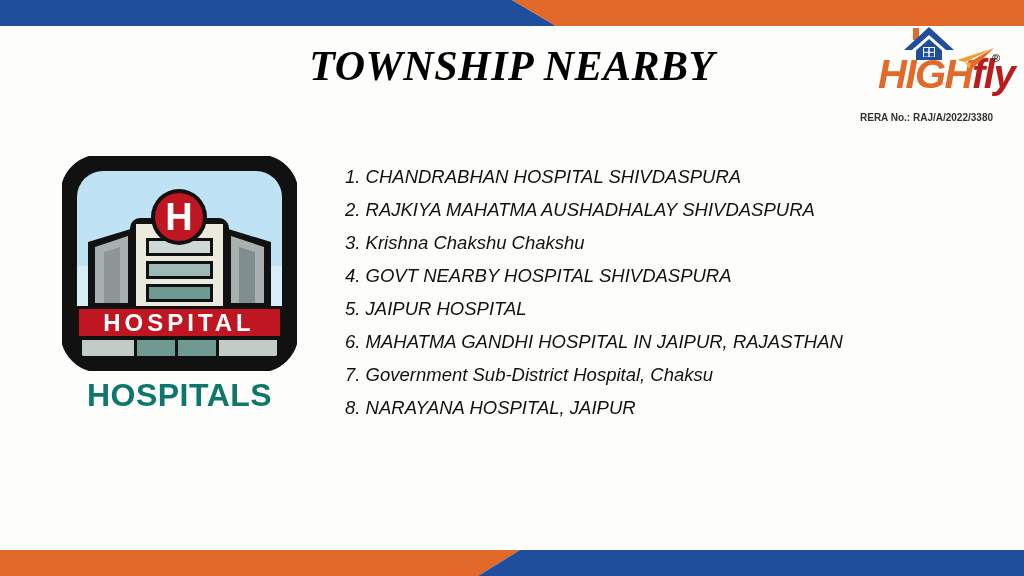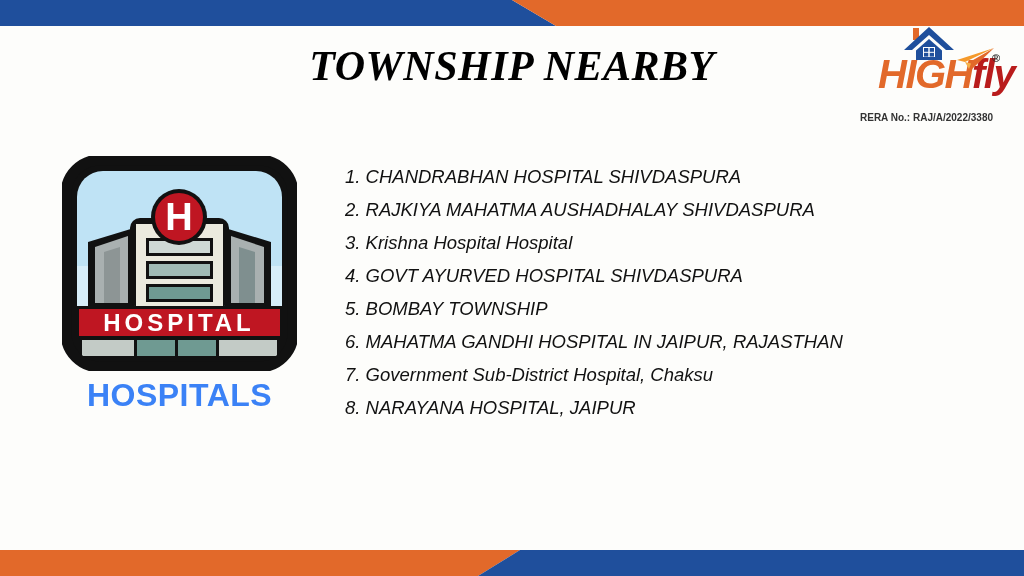--- a/index.html
+++ b/index.html
@@ -155,21 +155,21 @@
     height: 215px;
     display: block;
   }
   .icon-caption {
     margin-top: 6px;
     width: 235px;
     text-align: center;
     font-size: 32px;
     font-weight: bold;
     letter-spacing: 0.5px;
-    color: #3b82f6;
+    color: #0f766e;
   }
 
   
   .list-block {
     position: absolute;
     left: 345px;
     top: 160px;
     width: 660px;
     font-style: italic;
   }
@@ -272,29 +272,29 @@
   <div class="list-item">
     <span class="num">1.</span>
     <span class="txt">CHANDRABHAN HOSPITAL SHIVDASPURA</span>
   </div>
   <div class="list-item">
     <span class="num">2.</span>
     <span class="txt"> RAJKIYA MAHATMA AUSHADHALAY SHIVDASPURA</span>
   </div>
   <div class="list-item">
     <span class="num">3.</span>
-    <span class="txt">Krishna Hospital Hospital</span>
+    <span class="txt">Krishna Chakshu Chakshu</span>
   </div>
   <div class="list-item">
     <span class="num">4.</span>
-    <span class="txt">GOVT AYURVED HOSPITAL SHIVDASPURA</span>
+    <span class="txt">GOVT NEARBY HOSPITAL SHIVDASPURA</span>
   </div>
   <div class="list-item">
     <span class="num">5.</span>
-    <span class="txt">BOMBAY TOWNSHIP</span>
+    <span class="txt">JAIPUR HOSPITAL</span>
   </div>
   <div class="list-item">
     <span class="num">6.</span>
     <span class="txt">MAHATMA GANDHI HOSPITAL IN JAIPUR, RAJASTHAN</span>
   </div>
   <div class="list-item">
     <span class="num">7.</span>
     <span class="txt">Government Sub-District Hospital, Chaksu</span>
   </div>
   <div class="list-item">

